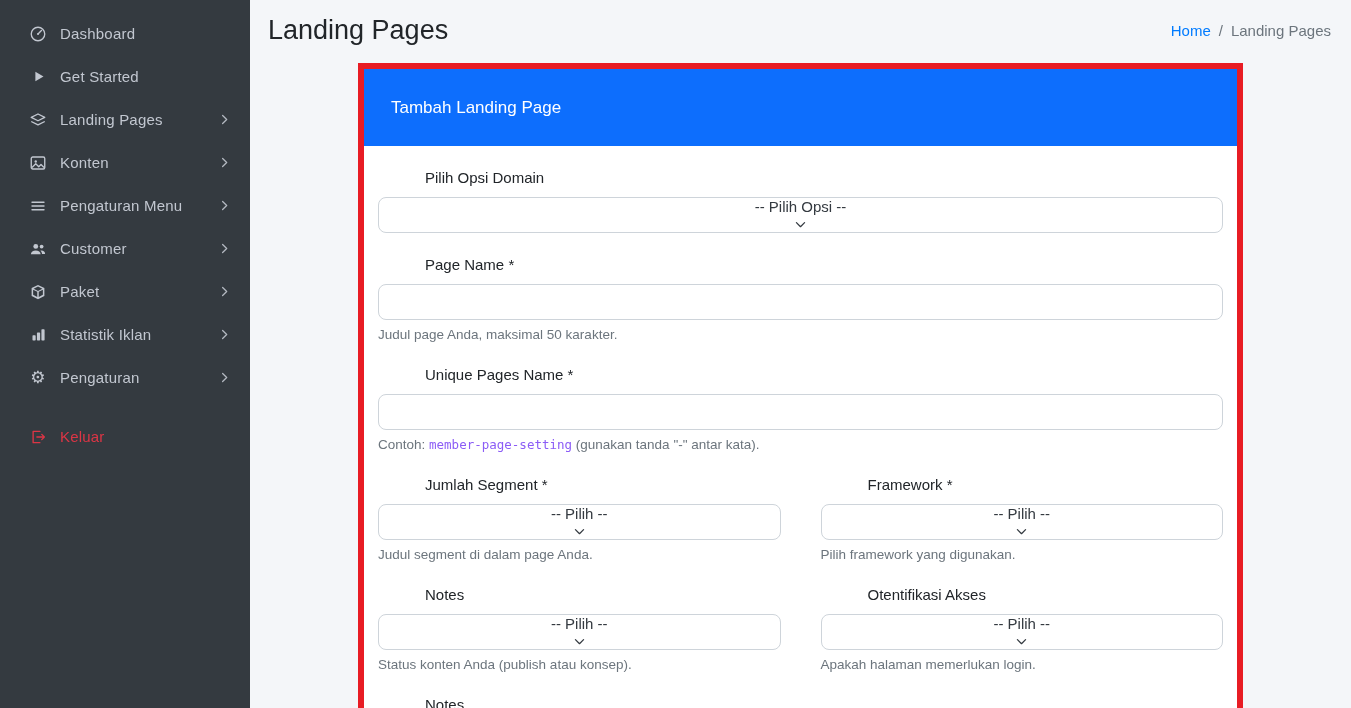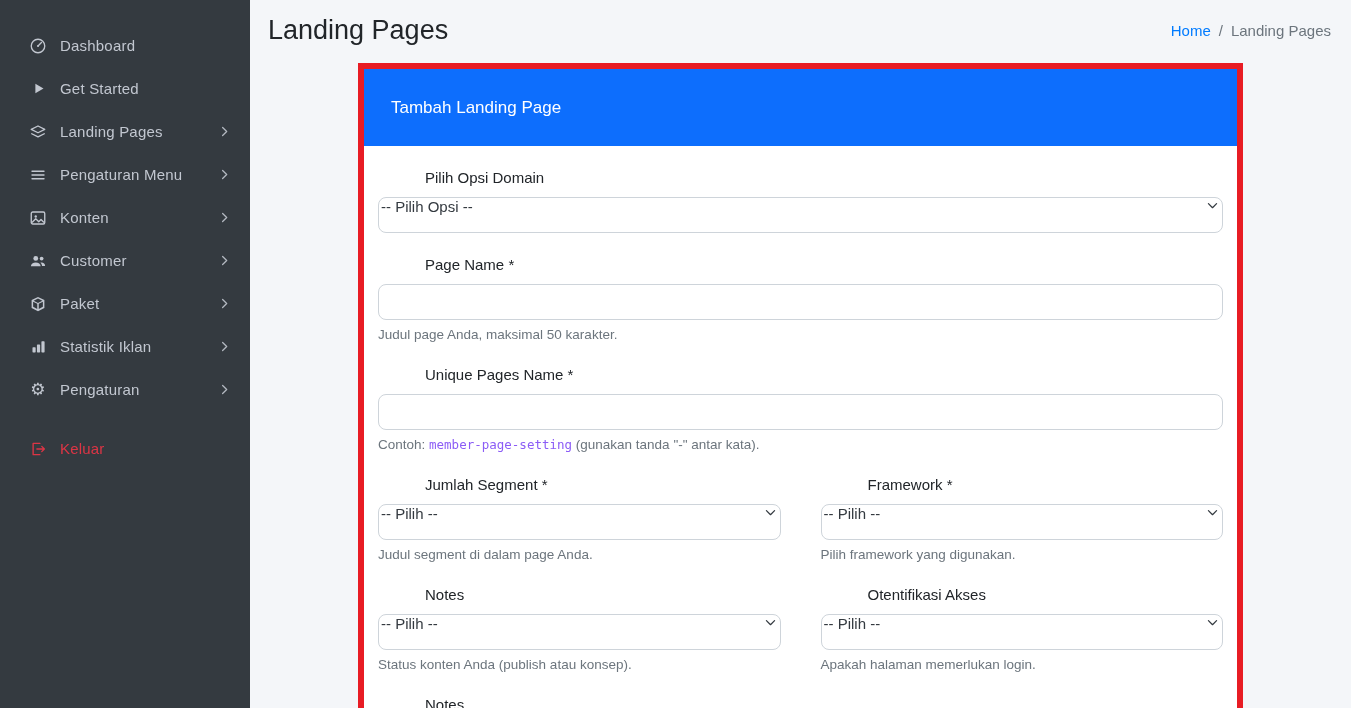--- a/index.html
+++ b/index.html
@@ -8,21 +8,21 @@
     width: 1351px; height: 708px; overflow: hidden;
     background: #f4f6f9;
     font-family: "Liberation Sans", sans-serif;
     color: #212529; font-size: 15px;
   }
   .app { display: flex; width: 100%; height: 100%; }
 
   
   .sidebar {
     width: 250px; flex: 0 0 250px; height: 100%;
-    background: #343a40; padding-top: 24px;
+    background: #343a40; padding-top: 12px;
   }
   .nav-item {
     display: flex; align-items: center; height: 43px;
     padding: 0 18px 0 28px; color: #c2c7d0; cursor: pointer;
     font-size: 15px; letter-spacing: .2px;
   }
   .nav-item .icon {
     width: 20px; margin-right: 12px; display: flex;
     align-items: center; justify-content: center; flex: 0 0 20px;
     font-size: 17px; line-height: 1;
@@ -53,22 +53,22 @@
   
   .form-group { margin-bottom: 22px; }
   .form-label { display: block; margin-bottom: 10px; font-size: 15px; color: #212529; line-height: 19px; margin-left: 47px; }
   .control {
     height: 36px; width: 100%; border: 1px solid #ced4da; border-radius: 8px;
     background: #fff; font-size: 15px; color: #212529;
     font-family: "Liberation Sans", sans-serif;
   }
   input.control { padding: 0 14px; outline: none; display: block; }
   .select {
-    display: flex; align-items: flex-start; justify-content: space-between;
-    padding: 0 2px; cursor: pointer; user-select: none;
+    display: flex; align-items: center; justify-content: space-between;
+    padding: 0 28px; cursor: pointer; user-select: none; flex-direction: column;
   }
   .select .sel-value { color: #343a40; }
   .help { margin-top: 7px; font-size: 13.5px; color: #6c757d; line-height: 16px; }
   .help code { font-family: "DejaVu Sans Mono", monospace; color: #8b5cf6; font-size: 12.5px; }
   .row2 { display: flex; gap: 40px; }
   .row2 .col { flex: 1; min-width: 0; }
 
   svg { display: block; }
 </style>
 </head>
@@ -108,41 +108,41 @@
       <span>Landing Pages</span>
       <span class="chev">
         <svg width="15" height="15" viewBox="0 0 24 24" fill="none" stroke="currentColor" stroke-width="2" stroke-linecap="round" stroke-linejoin="round">
             <path d="M9 5.5 15.5 12 9 18.5"></path>
           </svg>
       </span>
     </div>
 
     <div class="nav-item">
       <span class="icon">
-        <svg width="18" height="18" viewBox="0 0 24 24" fill="none" stroke="currentColor" stroke-width="1.8" stroke-linecap="round">
-            <path d="M4 7h16M4 12h16M4 17h16"></path>
-          </svg>
-      </span>
-      <span>Pengaturan Menu</span>
-      <span class="chev">
-        <svg width="15" height="15" viewBox="0 0 24 24" fill="none" stroke="currentColor" stroke-width="2" stroke-linecap="round" stroke-linejoin="round">
-            <path d="M9 5.5 15.5 12 9 18.5"></path>
-          </svg>
-      </span>
-    </div>
-
-    <div class="nav-item">
-      <span class="icon">
         <svg width="18" height="18" viewBox="0 0 24 24" fill="none" stroke="currentColor" stroke-width="1.8">
           <rect x="3" y="4" width="18" height="16" rx="2"></rect>
           <circle cx="9" cy="10" r="1.6" fill="currentColor" stroke="none"></circle>
           <path d="M4 18l5-5 4 4 3-3 4 4" stroke-linejoin="round"></path>
         </svg>
       </span>
       <span>Konten</span>
+      <span class="chev">
+        <svg width="15" height="15" viewBox="0 0 24 24" fill="none" stroke="currentColor" stroke-width="2" stroke-linecap="round" stroke-linejoin="round">
+            <path d="M9 5.5 15.5 12 9 18.5"></path>
+          </svg>
+      </span>
+    </div>
+
+    <div class="nav-item">
+      <span class="icon">
+        <svg width="18" height="18" viewBox="0 0 24 24" fill="none" stroke="currentColor" stroke-width="1.8" stroke-linecap="round">
+            <path d="M4 7h16M4 12h16M4 17h16"></path>
+          </svg>
+      </span>
+      <span>Pengaturan Menu</span>
       <span class="chev">
         <svg width="15" height="15" viewBox="0 0 24 24" fill="none" stroke="currentColor" stroke-width="2" stroke-linecap="round" stroke-linejoin="round">
             <path d="M9 5.5 15.5 12 9 18.5"></path>
           </svg>
       </span>
     </div>
 
     <div class="nav-item">
       <span class="icon">
         <svg width="18" height="18" viewBox="0 0 24 24" fill="currentColor">

